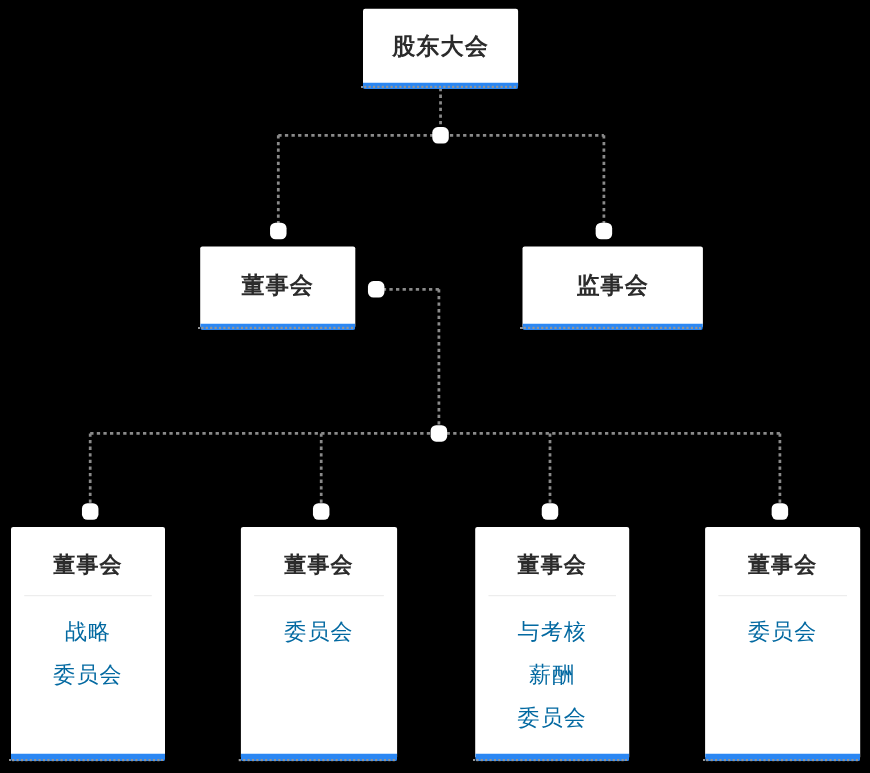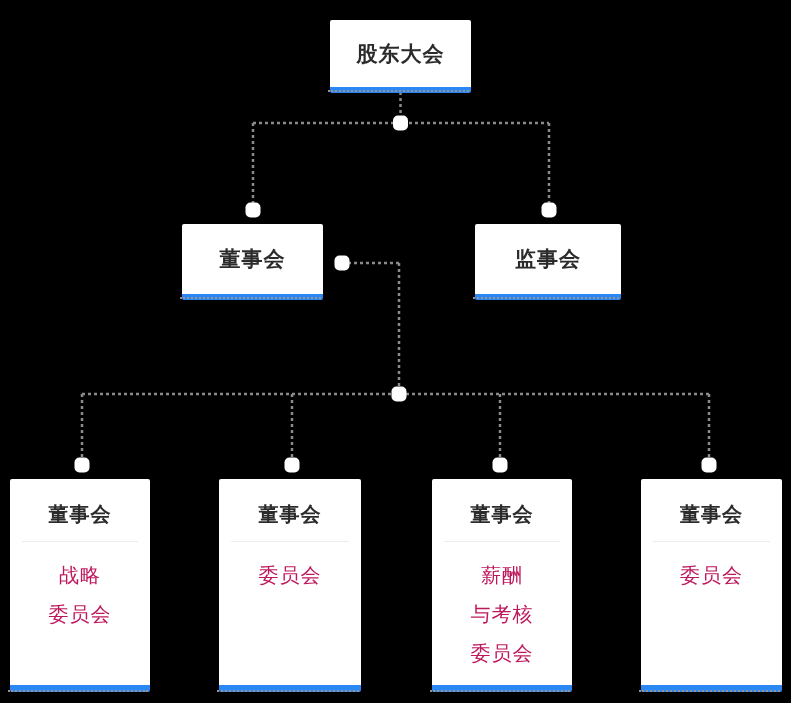--- a/index.html
+++ b/index.html
@@ -28,23 +28,23 @@
     letter-spacing: 1px;
   }
   .box::after {
     content: "";
     position: absolute;
     left: -2px; width: 100%;
     bottom: -5px; height: 0;
     border-top: 2px dotted #949494;
   }
 
-  .box-top   { left: 330px; top: 20px;   width: 141px; height: 73px; }
+  .box-top   { left: 330px; top: 8px;   width: 141px; height: 73px; }
   .box-board { left: 182px; top: 224px; width: 141px; height: 76px; }
-  .box-sup   { left: 475px; top: 224px; width: 146px; height: 76px; }
+  .box-sup   { left: 475px; top: 224px; width: 164px; height: 76px; }
 
   .cbox {
     position: absolute;
     top: 479px; height: 213px;
     background: #ffffff;
     box-sizing: border-box;
     border-bottom: 7px solid #2b87f3;
     border-radius: 2px;
     text-align: center;
   }
@@ -69,21 +69,21 @@
     letter-spacing: 1px;
   }
   .cbox .cdivider {
     margin: 14px 12px 0 12px;
     height: 0;
     border-top: 1px solid #ececec;
   }
   .cbox .citems {
     margin-top: 14px;
     font-size: 20px;
-    color: #be185d;
+    color: #0369a1;
     letter-spacing: 1px;
   }
   .cbox .citems span { display: block; line-height: 39px; }
 </style>
 </head>
 <body>
 
 <div class="canvas">
 
   <svg class="connectors" viewBox="0 0 791 703">
@@ -138,22 +138,22 @@
     <div class="cdivider"></div>
     <div class="citems">
       <span>委员会</span>
     </div>
   </div>
 
   <div class="cbox cbox-3">
     <div class="chead">董事会</div>
     <div class="cdivider"></div>
     <div class="citems">
+      <span>与考核</span>
       <span>薪酬</span>
-      <span>与考核</span>
       <span>委员会</span>
     </div>
   </div>
 
   <div class="cbox cbox-4">
     <div class="chead">董事会</div>
     <div class="cdivider"></div>
     <div class="citems">
       <span>委员会</span>
     </div>

